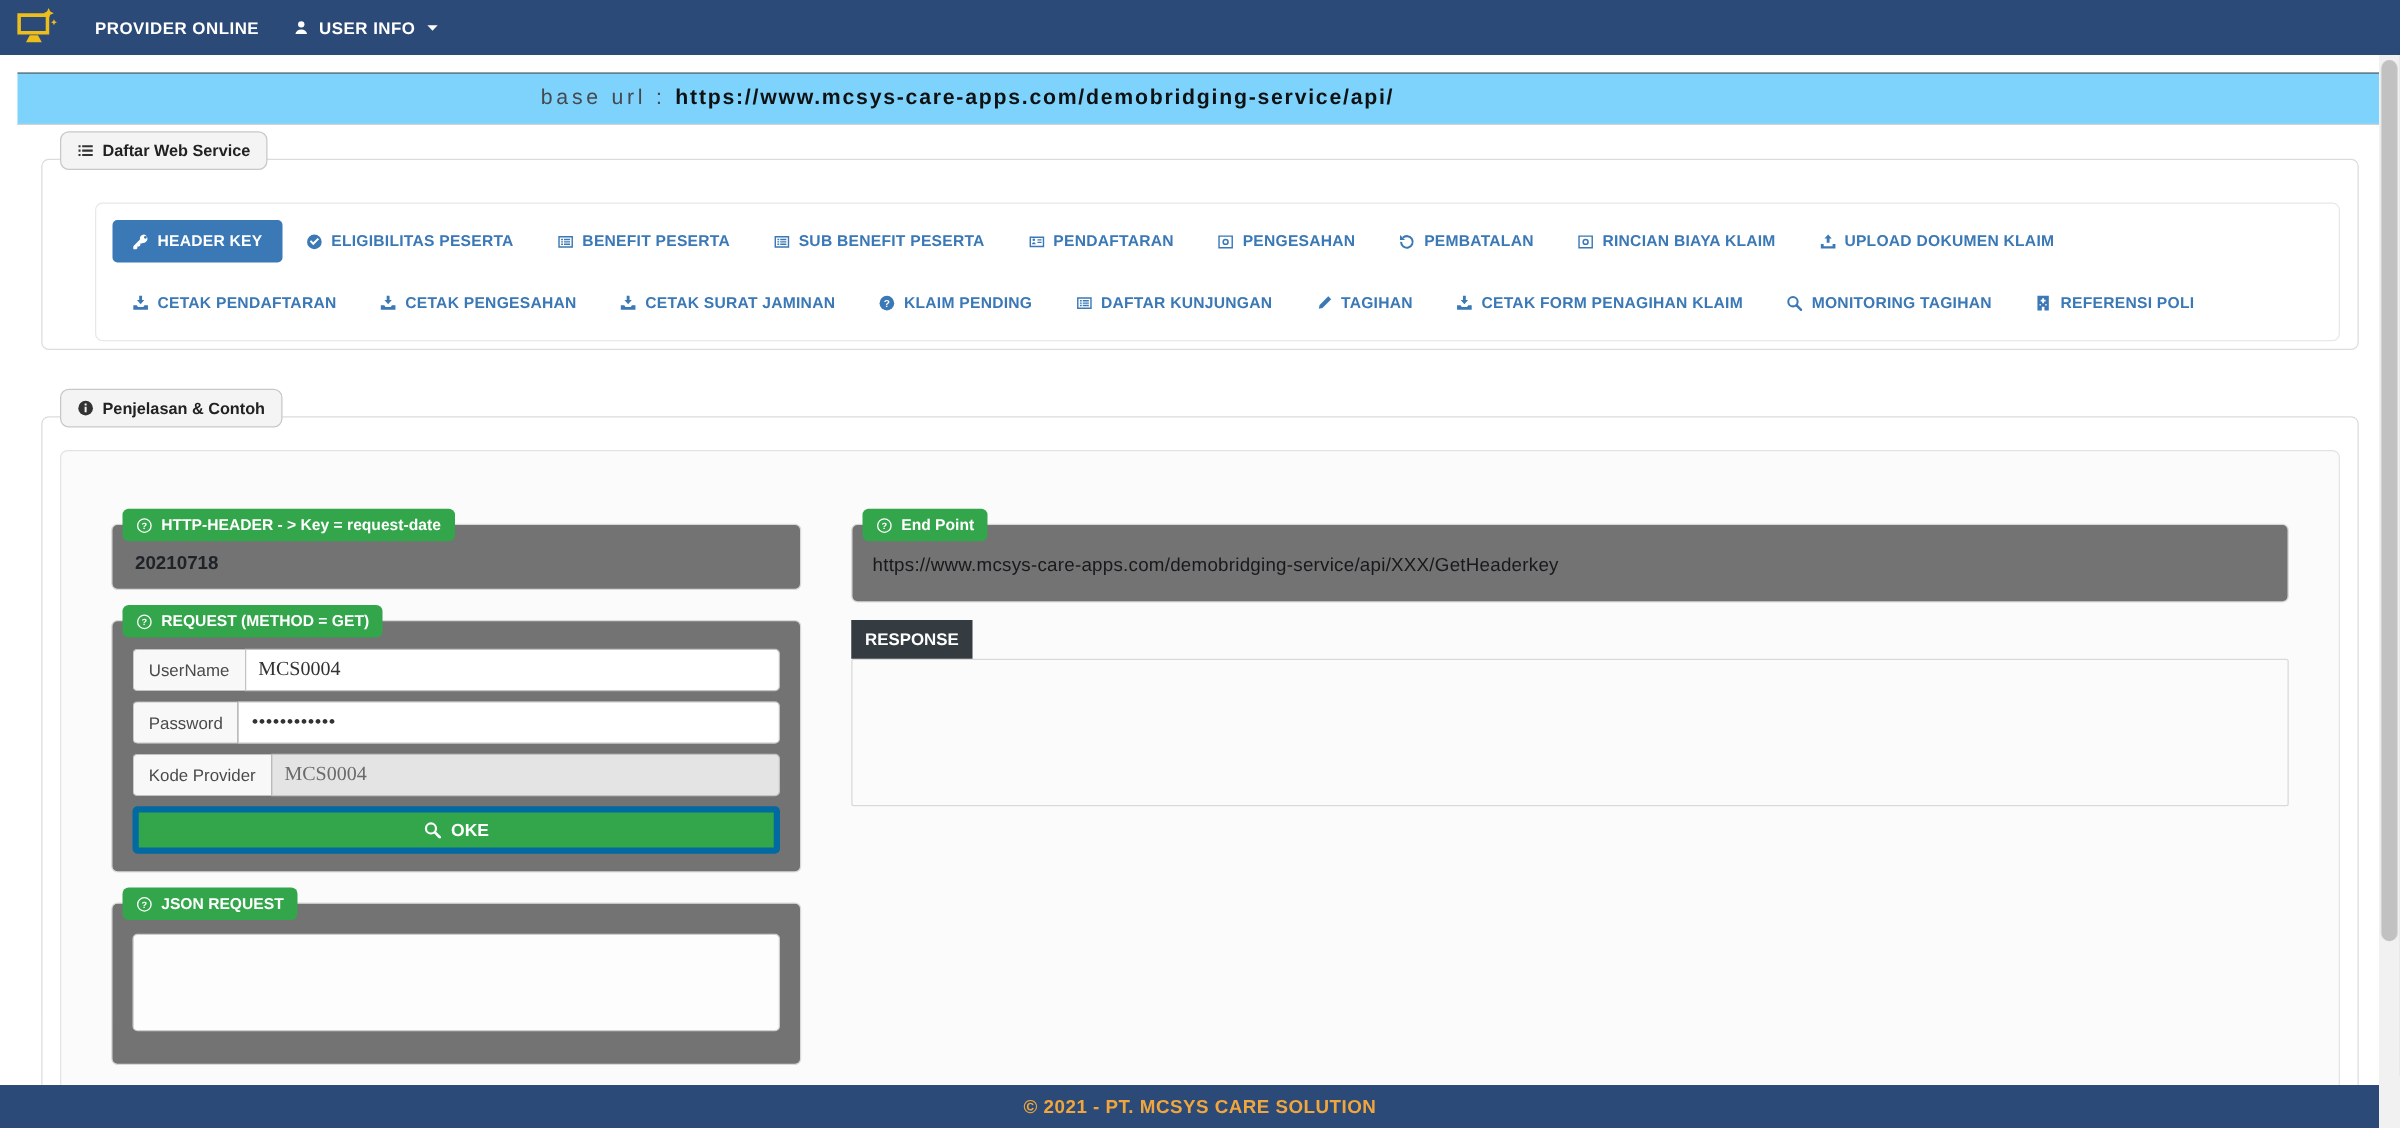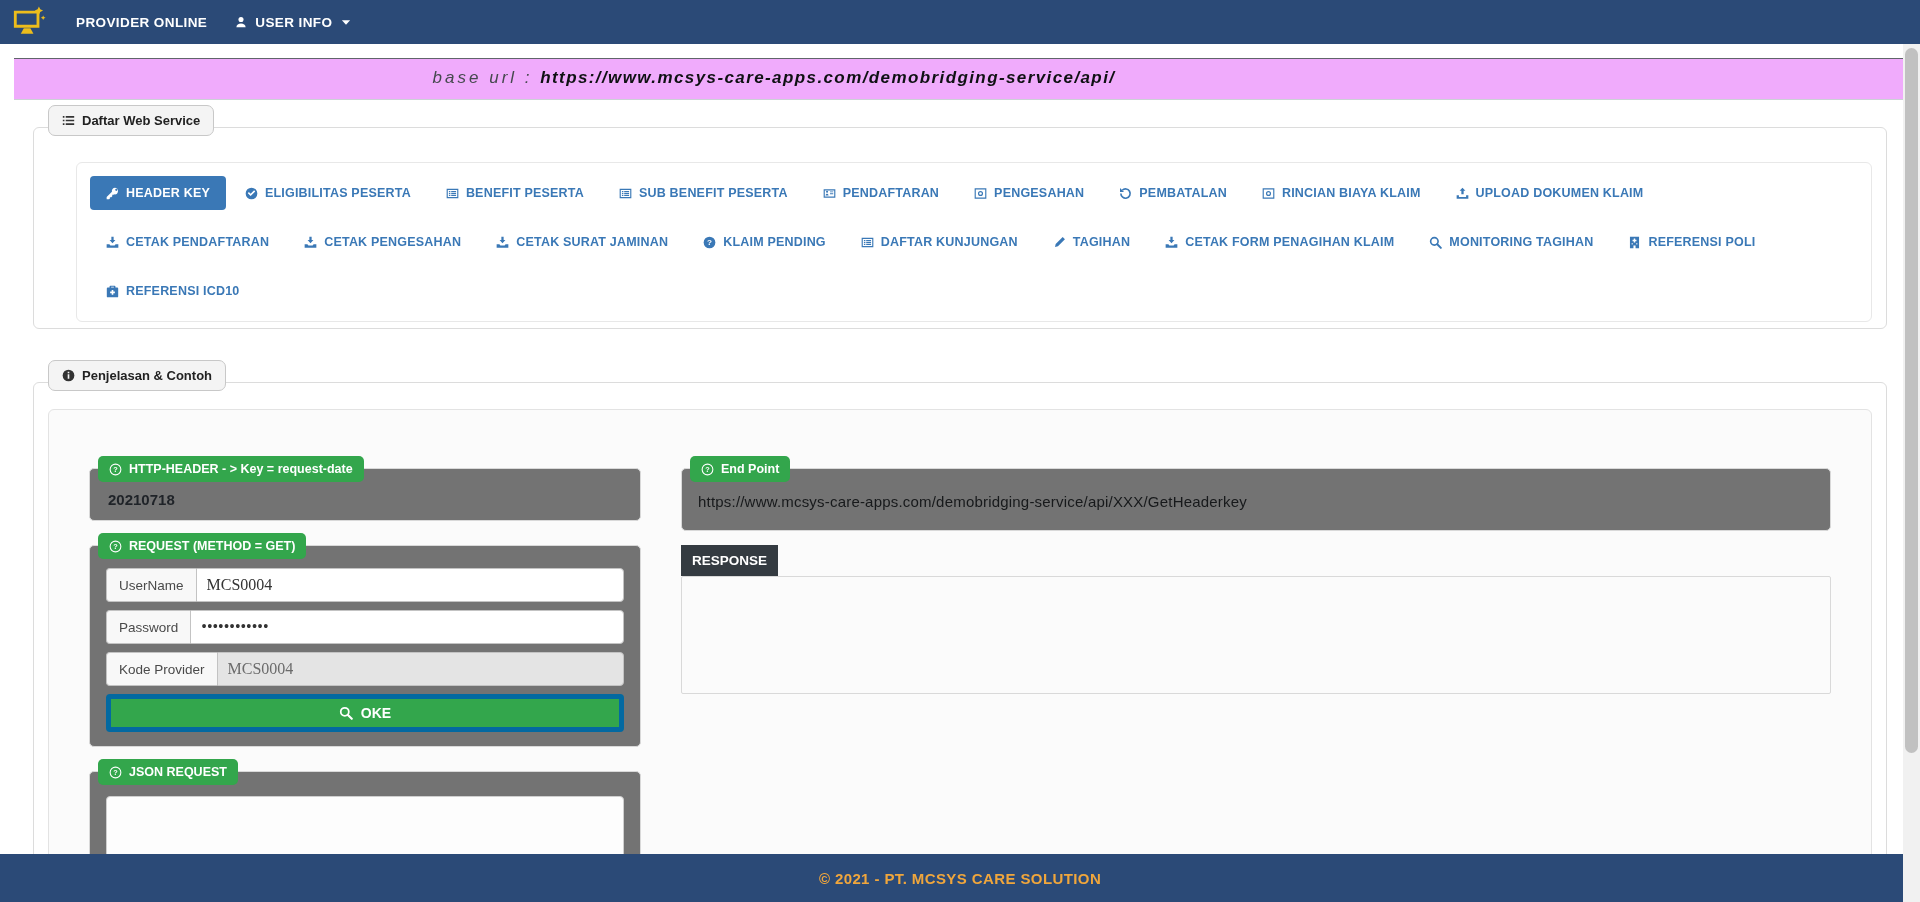--- a/index.html
+++ b/index.html
@@ -18,22 +18,22 @@
   
   .navbar{height:44px; background:var(--navy); display:flex; align-items:center; padding:0 12px;text-align:right;}
   .brand-logo{color:#edbd1c; margin-right:16px; display:inline-flex; cursor:pointer;}
   .brand-logo svg{width:34px; height:34px; fill:currentColor;}
   .nav-link{color:#fff; font-weight:700; font-size:13.5px; letter-spacing:.4px;
     display:inline-flex; align-items:center; gap:8px; padding:0 14px; cursor:pointer; text-decoration:none;}
   .nav-link .icon svg{width:12px; height:12px;}
   .nav-caret svg{width:10px; height:10px;}
 
   
-  .baseurl-bar{margin:14px 14px 10px; background:#f0abfc;
-    border-top:1px solid #60656b; border-bottom:1px solid #ccd1d6; padding:9px 0 11px;font-style:italic;}
+  .baseurl-bar{margin:14px 14px 10px; background:#7dd3fc;
+    border-top:1px solid #60656b; border-bottom:1px solid #ccd1d6; padding:9px 0 11px;}
   .baseurl-inner{width:1520px; text-align:center; font-size:17px; color:#45494e; letter-spacing:3px;}
   .baseurl-inner b{color:#0f1113; letter-spacing:1.4px; font-weight:700;}
 
   
   .panel{margin:0 33px; border:1px solid #dcdcdc; border-radius:6px; position:relative; background:#fff;}
   .panel-daftar{margin-top:27px;}
   .panel-penjelasan{margin-top:53px; height:560px;}
   .panel-label{position:absolute; top:-23px; left:14px; background:#f4f4f4; border:1px solid #c8c8c8;
     border-radius:7px; padding:7px 13px; font-weight:700; font-size:13px; color:#222;
     display:inline-flex; align-items:center; gap:7px; z-index:3;}
@@ -81,21 +81,21 @@
   .btn-oke{width:100%; background:var(--green); border:5px solid #0369a1; color:#fff; font-weight:700;
     font-size:14px; padding:6px; border-radius:4px; display:flex; justify-content:center;
     align-items:center; gap:8px; cursor:pointer; font-family:"Liberation Sans","DejaVu Sans",sans-serif;}
   .btn-oke .icon svg{width:14px; height:14px;}
 
   .response-label{display:inline-flex; background:var(--dark_label); color:#fff; font-weight:700;
     font-size:13.5px; padding:8px 11px; position:relative; z-index:2; margin-top:2px;}
   .response-box{border:1px solid #d9d9d9; background:#fbfbfb; height:118px; border-radius:2px; margin-top:0;}
 
   
-  .footer{position:fixed; left:0; bottom:0; width:1920px; height:48px; background:var(--navy);
+  .footer{position:fixed; left:0; bottom:0; width:1920px; height:34px; background:var(--navy);
     color:var(--footer_text); font-weight:700; font-size:15px; letter-spacing:.4px;
     display:flex; align-items:center; justify-content:center; z-index:5;}
 
   
   .scrollbar{position:fixed; top:44px; right:0; bottom:0; width:17px; background:#f1f1f1; z-index:6;}
   .scrollbar .thumb{position:absolute; top:4px; left:2px; right:2px; height:705px;
     background:#c1c1c1; border-radius:8px;}
 </style>
 </head>
 <body>
@@ -310,32 +310,20 @@
                 <g fill="#fff">
                   <path d="M7.1 3.2h1.8v1.5h1.5v1.8H8.9V8H7.1V6.5H5.6V4.7h1.5z"></path>
                   <rect x="4.4" y="9" width="1.6" height="1.3"></rect>
                   <rect x="10" y="9" width="1.6" height="1.3"></rect>
                 </g>
               </svg>
             </span>
             <span>REFERENSI POLI</span>
           </a>
         </div>
-      <div class="tab-row">
-
-      <a class="tab-pill">
-            <span class="icon">
-              <svg viewBox="0 0 16 16">
-                <path d="M5.4.8h5.2a1 1 0 0 1 1 1v1.4h2.2A1.2 1.2 0 0 1 15 4.4V14a1.2 1.2 0 0 1-1.2 1.2H2.2A1.2 1.2 0 0 1 1 14V4.4a1.2 1.2 0 0 1 1.2-1.2h2.2V1.8a1 1 0 0 1 1-1zm.9 1.5v.9h3.4v-.9H6.3z"></path>
-                <path fill="#fff" d="M7 6.2h2v1.9h1.9v2H9V12H7v-1.9H5.1v-2H7z"></path>
-              </svg>
-            </span>
-            <span>REFERENSI ICD10</span>
-          </a>
-        </div>
     </div>
   </div>
 </section>
 
 <section class="panel panel-penjelasan">
   <div class="panel-label">
     <span class="icon">
         <svg viewBox="0 0 16 16">
           <circle cx="8" cy="8" r="7.2"></circle>
           <path fill="#f4f4f4" d="M7 6.6h2V12H7zM7 3.4h2v1.9H7z"></path>

